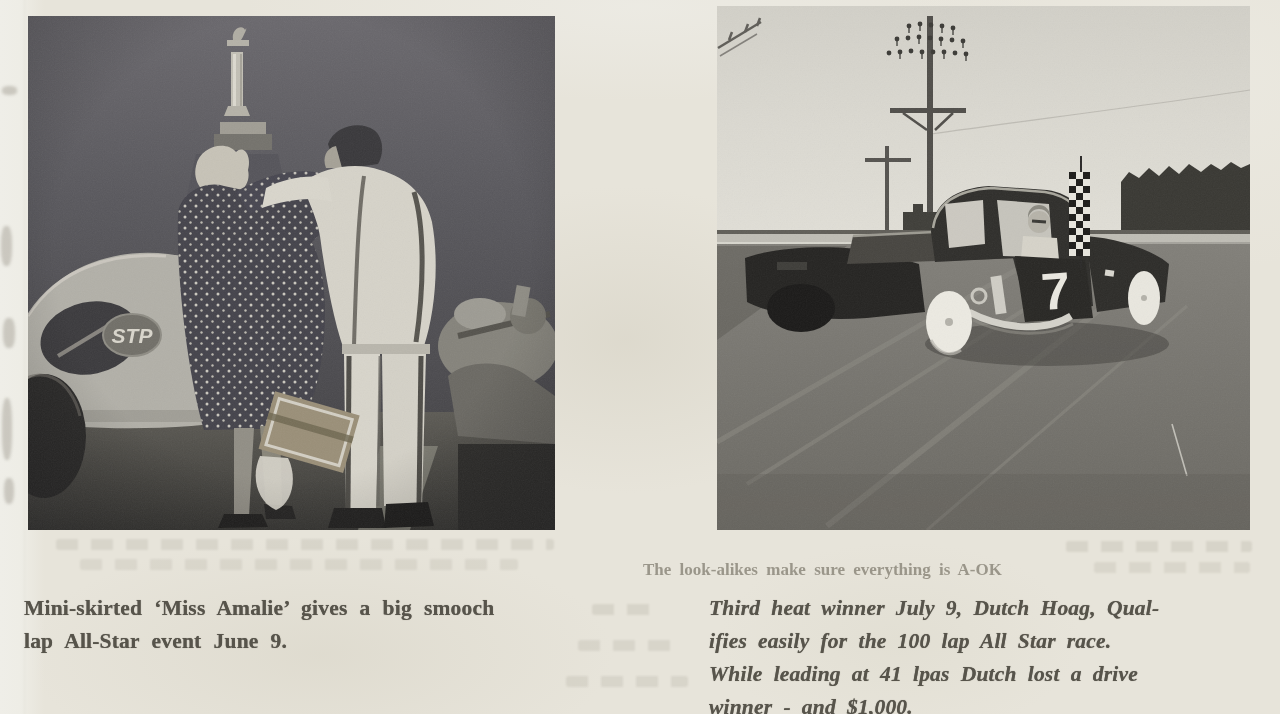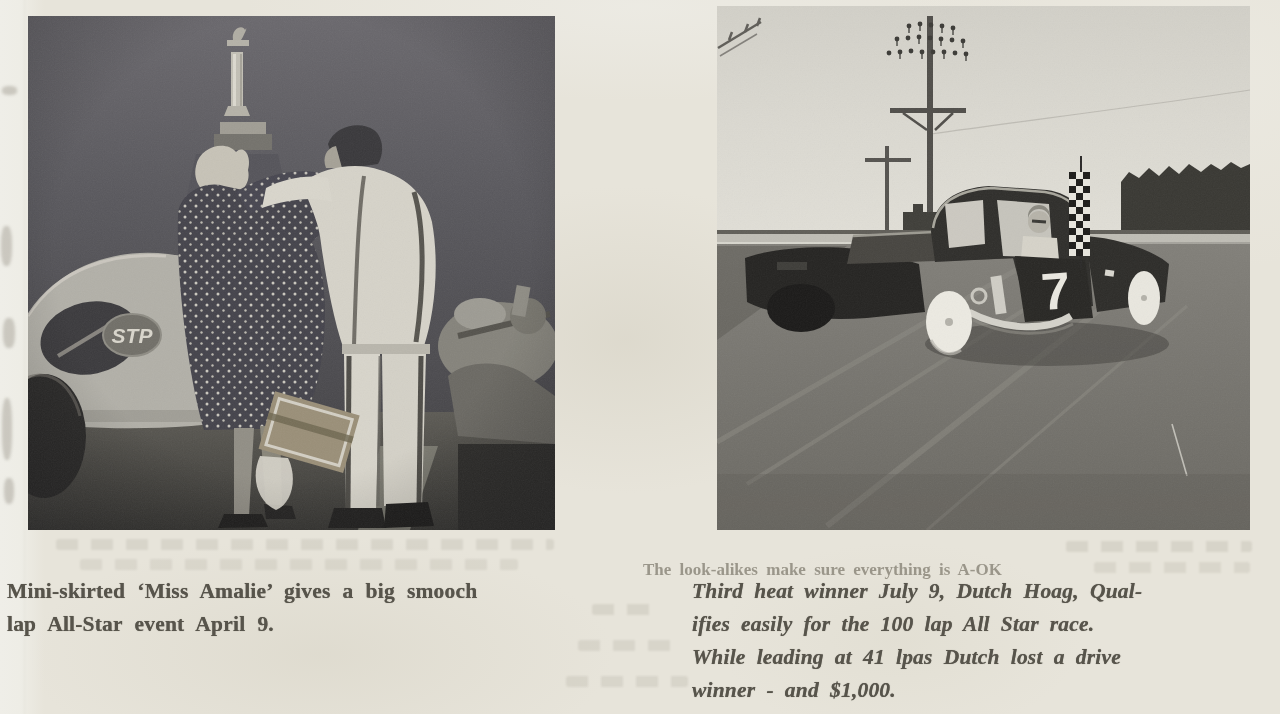--- a/index.html
+++ b/index.html
@@ -15,21 +15,21 @@
       radial-gradient(ellipse 420px 260px at 1180px 80px, rgba(236,234,226,.8), rgba(236,234,226,0) 75%),
       radial-gradient(ellipse 500px 120px at 640px 6px, rgba(238,237,231,.7), rgba(238,237,231,0) 80%);
     font-family:"Liberation Serif","DejaVu Serif",serif;
   }
   .photo{position:absolute; margin:0; padding:0;}
   .photo svg{display:block;}
   .photo-left{left:28px; top:16px; width:527px; height:514px;}
   .photo-right{left:717px; top:6px; width:533px; height:524px;}
 
   .caption{
-    position:absolute; top:575px; margin:0;
+    position:absolute; top:575px; margin:17px;
     color:#57544b; font-size:21.5px; font-weight:bold; line-height:33px;
     letter-spacing:.2px; word-spacing:6.5px;
     text-shadow:0 0 .7px rgba(87,84,75,.85);
   }
   .caption span{display:block; white-space:nowrap;}
   .cap-left{left:7px; width:578px;}
   .cap-right{left:692px; width:575px; word-spacing:5.5px;font-style:italic;}
 
   .ghost{
     position:absolute; color:rgba(104,99,85,.6); font-size:17px; line-height:19px;
@@ -353,21 +353,21 @@
   <div class="smudge s1"></div>
   <div class="smudge s2"></div>
   <div class="smudge s3"></div>
   <div class="smudge s4"></div>
   <div class="smudge s5"></div>
   <div class="smudge s6"></div>
   <div class="smudge s7"></div>
 
   <p class="caption cap-left">
     <span>Mini-skirted ‘Miss Amalie’ gives a big smooch</span>
-    <span>lap All-Star event April 9.</span>
+    <span>lap All-Star event June 9.</span>
   </p>
   <p class="caption cap-right">
     <span>Third heat winner July 9, Dutch Hoag, Qual-</span>
     <span>ifies easily for the 100 lap All Star race.</span>
     <span>While leading at 41 lpas Dutch lost a drive</span>
     <span>winner - and $1,000.</span>
   </p>
 
 </div>
 

